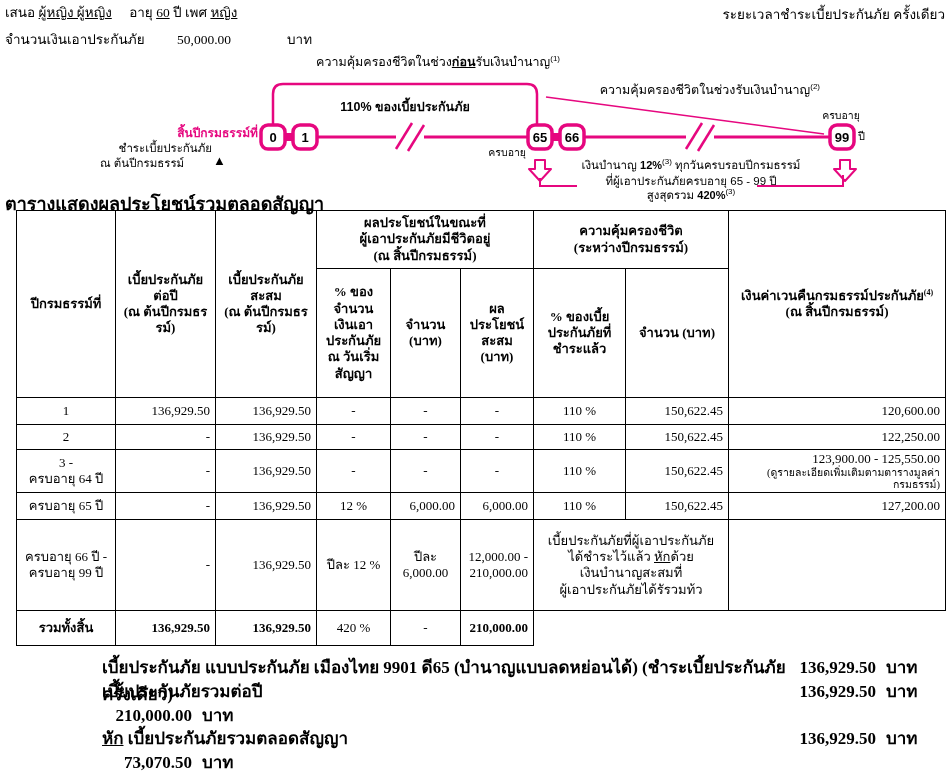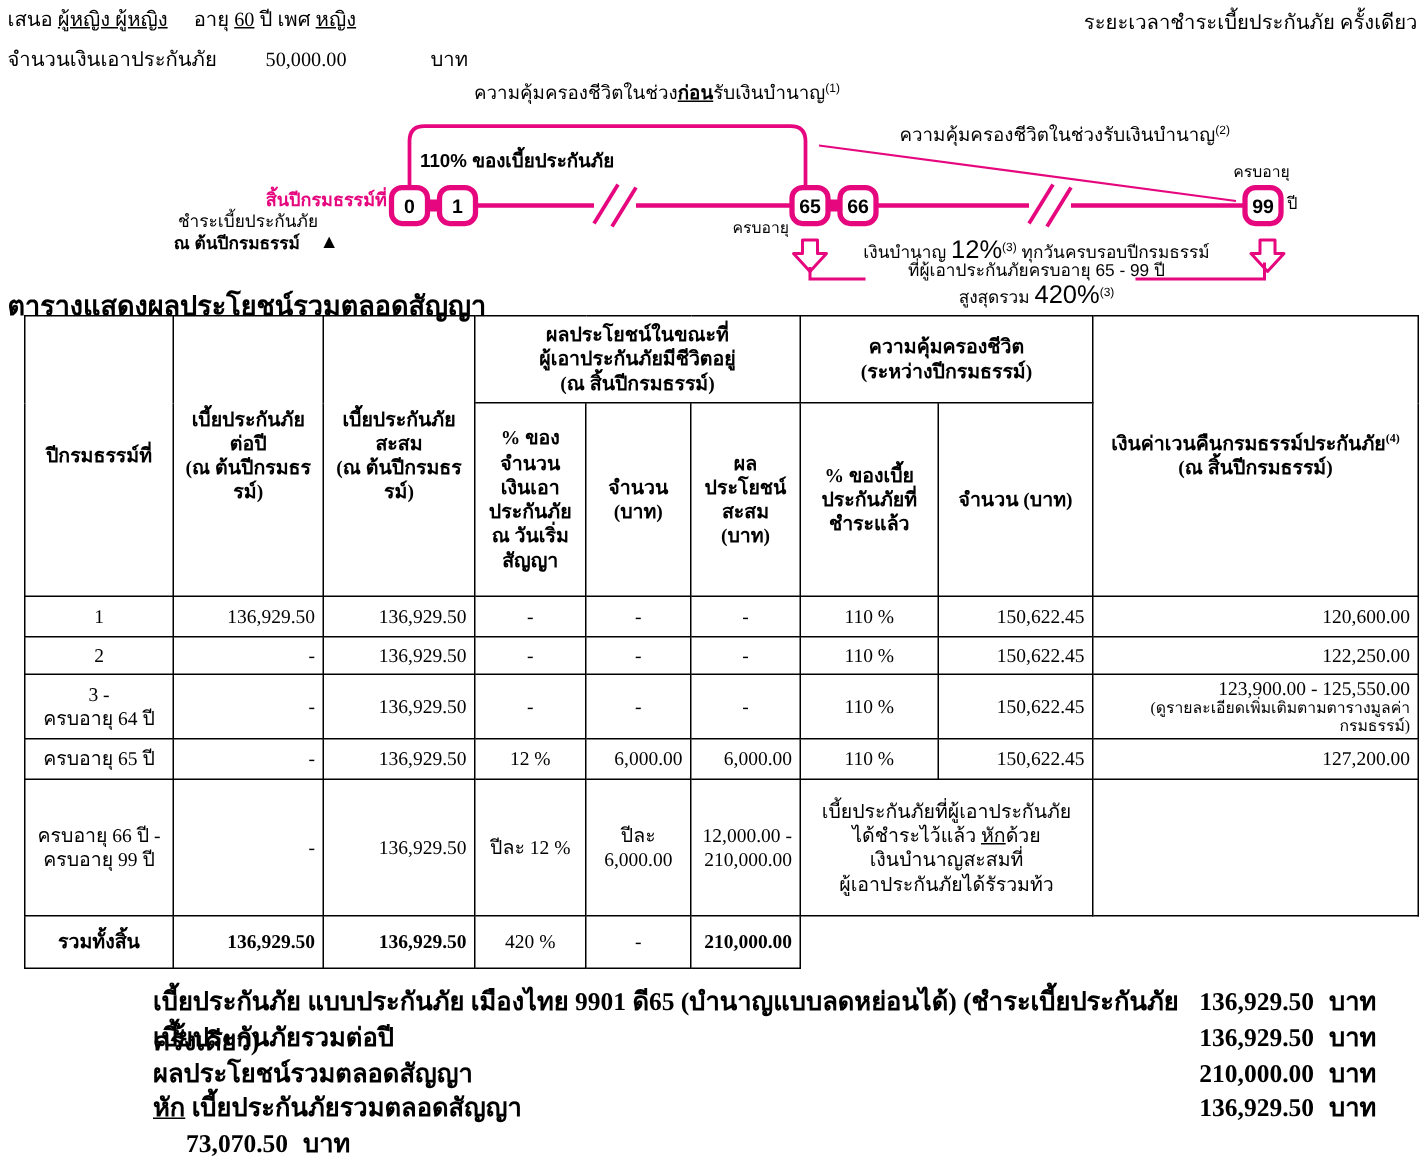--- a/index.html
+++ b/index.html
@@ -12,21 +12,21 @@
   svg{position:absolute;left:0;top:0;pointer-events:none;}
 
   
   .topline{font-size:13.5px;line-height:1.3;}
   .name-ul{text-decoration:underline;padding-right:14px;}
 
   
   .dtxt{font-family:"Liberation Sans",sans-serif;font-size:12.5px;line-height:1.2;}
   .dsmall{font-family:"Liberation Sans",sans-serif;font-size:10.5px;line-height:1.1;}
   .pension{font-family:"Liberation Sans",sans-serif;font-size:11.5px;line-height:1.1;}
-  .bigpct{font-size:17px;font-weight:normal;}
+  .bigpct{font-size:11px;font-weight:bold;}
 
   
   .tbl{border-collapse:collapse;table-layout:fixed;width:930px;font-size:13px;}
   .tbl th,.tbl td{border:1px solid #000;padding:1px 5px;vertical-align:middle;line-height:1.25;overflow:hidden;}
   .tbl th{font-weight:bold;text-align:center;}
   .ctr{text-align:center;}
   .rt{text-align:right;}
   .pre{white-space:pre-line;}
   .nob{border:none !important;}
   .small-note{font-size:10.5px;display:block;line-height:1.15;}
@@ -90,25 +90,25 @@
   <polyline points="540,178 540,186 577,186" fill="none" stroke="#e6077f" stroke-width="2"></polyline>
   <polyline points="757,186 843,186 843,175" fill="none" stroke="#e6077f" stroke-width="2"></polyline>
 </svg>
 
 <div class="abs dtxt" style="left:250px;top:55px;width:310px;text-align:right;">
   <span>ความคุ้มครองชีวิตในช่วง</span><span class="b ul">ก่อน</span><span>รับเงินบำนาญ</span><span class="sup">(1)</span>
 </div>
 <div class="abs dtxt" style="left:530px;top:58px;width:290px;text-align:right;margin-top:25px;">
   <span>ความคุ้มครองชีวิตในช่วงรับเงินบำนาญ</span><span class="sup">(2)</span>
 </div>
-<div class="abs dtxt b" style="left:280px;top:100px;width:250px;text-align:left;">110% ของเบี้ยประกันภัย</div>
+<div class="abs dtxt b" style="left:280px;top:100px;width:250px;text-align:center;">110% ของเบี้ยประกันภัย</div>
 
 <div class="abs dtxt b pink" style="left:100px;top:126px;width:158px;text-align:right;font-size:12px;">สิ้นปีกรมธรรม์ที่</div>
 <div class="abs dtxt" style="left:100px;top:142px;width:112px;text-align:right;font-size:11.5px;">ชำระเบี้ยประกันภัย</div>
-<div class="abs dtxt" style="left:100px;top:157px;width:100px;text-align:right;font-size:11.5px;font-weight:bold;">ณ ต้นปีกรมธรรม์</div>
+<div class="abs dtxt" style="left:100px;top:157px;width:100px;font-size:11.5px;">ณ ต้นปีกรมธรรม์</div>
 <div class="abs" style="left:213px;top:153px;font-size:13px;">▲</div>
 
 <div class="abs dsmall" style="left:470px;top:147px;width:56px;text-align:right;">ครบอายุ</div>
 <div class="abs dsmall" style="left:806px;top:110px;width:70px;text-align:center;">ครบอายุ</div>
 <div class="abs dsmall" style="left:858px;top:130px;font-size:11px;">ปี</div>
 
 <div class="abs pension" style="left:560px;top:158px;width:262px;text-align:center;">
   <span>เงินบำนาญ</span>
   <span class="bigpct">12%</span><span class="sup">(3)</span>
   <span>ทุกวันครบรอบปีกรมธรรม์</span>
@@ -253,21 +253,20 @@
     <div class="sumlabel">เบี้ยประกันภัย แบบประกันภัย เมืองไทย 9901 ดี65 (บำนาญแบบลดหย่อนได้) (ชำระเบี้ยประกันภัยครั้งเดียว)</div>
     <div class="sumvalue">136,929.50</div>
     <div class="sumunit">บาท</div>
   </div>
   <div class="sumrow">
     <div class="sumlabel">เบี้ยประกันภัยรวมต่อปี</div>
     <div class="sumvalue">136,929.50</div>
     <div class="sumunit">บาท</div>
   </div>
   <div class="sumrow">
-    <div class="sumlabel">ผลประโยชน์รวมตลอดสัญญา</div>
     <div class="sumvalue">210,000.00</div>
     <div class="sumunit">บาท</div>
   </div>
   <div class="sumrow">
     <div class="sumlabel">
       <span class="ul">หัก</span><span> เบี้ยประกันภัยรวมตลอดสัญญา</span>
     </div>
     <div class="sumvalue">136,929.50</div>
     <div class="sumunit">บาท</div>
   </div>

